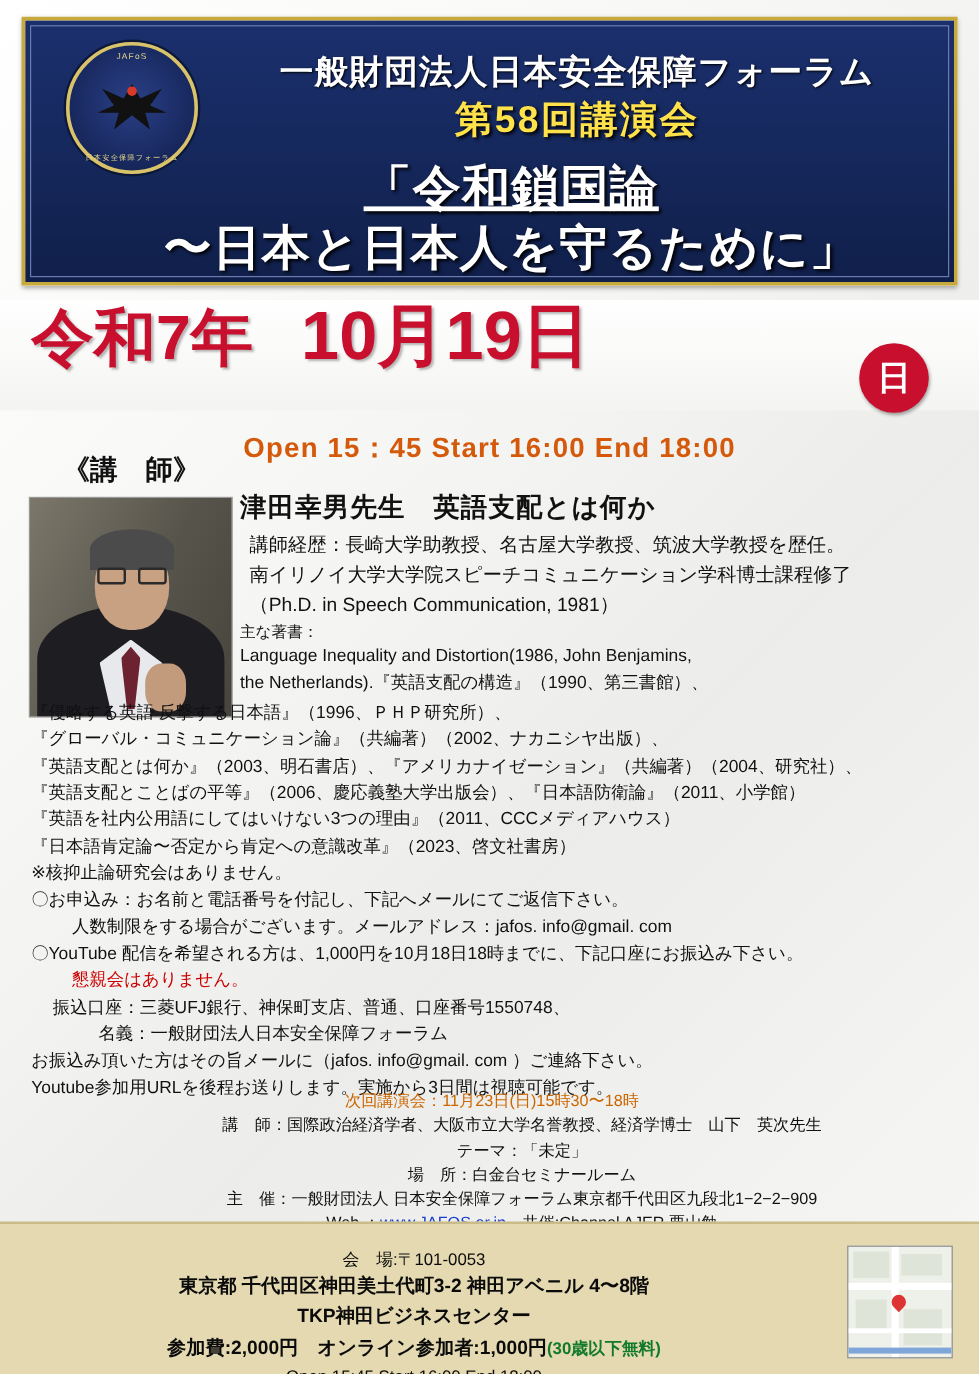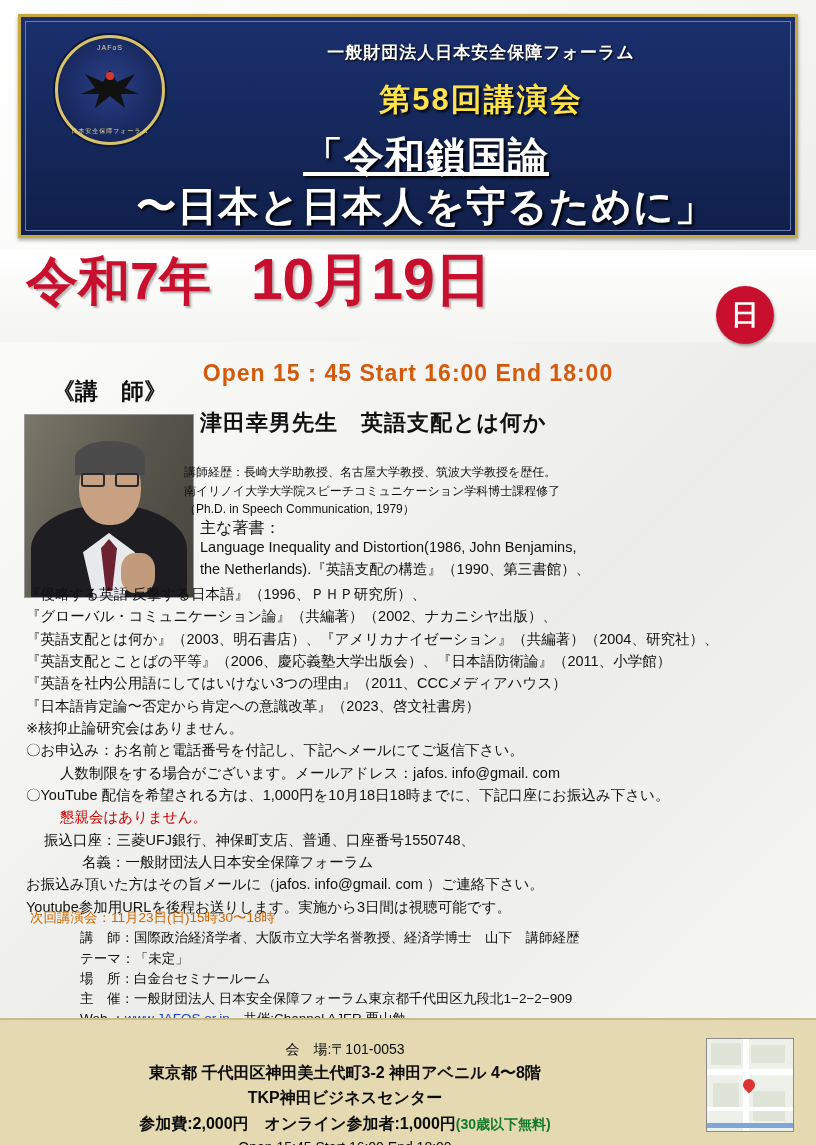--- a/index.html
+++ b/index.html
@@ -40,21 +40,21 @@
   .logo .ring-text-b{
     position:absolute;left:0;right:0;bottom:6px;text-align:center;
     color:#e8d98c;font-size:6px;letter-spacing:1px;
   }
   .logo .bird{
     position:absolute;left:50%;top:50%;transform:translate(-50%,-52%);
     width:70px;height:50px;
   }
   .org-name{
     position:absolute;left:150px;top:24px;width:620px;text-align:center;
-    color:#ffffff;font-size:17px;font-weight:bold;letter-spacing:1px;
+    color:#ffffff;font-size:28px;font-weight:bold;letter-spacing:1px;
     text-shadow:1px 1px 2px #000;
   }
   .lecture-no{
     position:absolute;left:150px;top:62px;width:620px;text-align:center;
     color:#ffe24a;font-size:31px;font-weight:bold;letter-spacing:2px;
     text-shadow:2px 2px 3px #000;
   }
   .title1{
     position:absolute;left:40px;top:112px;width:730px;text-align:center;
     color:#ffffff;font-size:40px;font-weight:bold;letter-spacing:1px;
@@ -108,44 +108,44 @@
   .photo .glass{position:absolute;left:56px;top:58px;width:58px;height:14px;}
   .photo .glass i{position:absolute;top:0;width:24px;height:14px;border:2px solid #2a2a2a;border-radius:3px;box-sizing:border-box;}
   .photo .glass i.l{left:0;}
   .photo .glass i.r{right:0;}
   .photo .hand{position:absolute;left:96px;bottom:4px;width:34px;height:40px;border-radius:40%;background:#c29a7c;}
   .sp-name{
     position:absolute;left:200px;top:408px;
     font-size:22px;font-weight:bold;color:#111;letter-spacing:1px;
   }
   .sp-career{
-    position:absolute;left:184px;top:443px;width:600px;
-    font-size:12px;line-height:1.55;color:#111;margin-top:20px;
+    position:absolute;left:208px;top:443px;width:600px;
+    font-size:16px;line-height:1.55;color:#111;
   }
   .sp-books-head{
-    position:absolute;left:200px;top:518px;font-size:16px;color:#111;
+    position:absolute;left:200px;top:518px;font-size:13px;color:#111;
   }
   .sp-books-1{
     position:absolute;left:200px;top:537px;width:600px;font-size:14.5px;line-height:1.5;color:#111;
   }
   
   .body-lines{
     position:absolute;left:26px;top:583px;width:770px;
     font-size:14.5px;line-height:1.54;color:#111;
   }
   .body-lines .ln{white-space:nowrap;}
   .body-lines .ind1{padding-left:18px;}
   .body-lines .ind2{padding-left:34px;}
   .body-lines .ind3{padding-left:56px;}
   .red{color:#cc0000;}
   .link{color:#1a3fd0;text-decoration:underline;}
   
   .next{
     position:absolute;left:30px;top:908px;width:760px;
-    font-size:13.5px;line-height:1.5;color:#111;
+    font-size:13.5px;line-height:1.5;color:#111;text-align:center;
   }
   .next .hd{color:#cc6600;}
   .next .ind{padding-left:50px;}
   
   .footer{
     position:absolute;left:0;top:1018px;width:816px;height:127px;
     background:#e4d9b0;
     border-top:2px solid #c9bb8a;
   }
   .footer-text{
@@ -208,21 +208,21 @@
         <i class="l"></i>
         <i class="r"></i>
       </div>
     <div class="hand"></div>
   </div>
 
   <div class="sp-name">津田幸男先生　英語支配とは何か</div>
   <div class="sp-career">
     <div>講師経歴：長崎大学助教授、名古屋大学教授、筑波大学教授を歴任。</div>
     <div>南イリノイ大学大学院スピーチコミュニケーション学科博士課程修了</div>
-    <div>（Ph.D. in Speech Communication, 1979）</div>
+    <div>（Ph.D. in Speech Communication, 1981）</div>
   </div>
   <div class="sp-books-head">主な著書：</div>
   <div class="sp-books-1">
     <div>Language Inequality and Distortion(1986, John Benjamins,</div>
     <div>the Netherlands).『英語支配の構造』（1990、第三書館）、</div>
   </div>
 
   <div class="body-lines">
     <div class="ln">『侵略する英語 反撃する日本語』（1996、ＰＨＰ研究所）、</div>
     <div class="ln">『グローバル・コミュニケーション論』（共編著）（2002、ナカニシヤ出版）、</div>
@@ -237,21 +237,21 @@
     <div class="ln">〇YouTube 配信を希望される方は、1,000円を10月18日18時までに、下記口座にお振込み下さい。</div>
     <div class="ln ind2 red">懇親会はありません。</div>
     <div class="ln ind1">振込口座：三菱UFJ銀行、神保町支店、普通、口座番号1550748、</div>
     <div class="ln ind3">名義：一般財団法人日本安全保障フォーラム</div>
     <div class="ln">お振込み頂いた方はその旨メールに（jafos. info@gmail. com ）ご連絡下さい。</div>
     <div class="ln">Youtube参加用URLを後程お送りします。実施から3日間は視聴可能です。</div>
   </div>
 
   <div class="next">
     <div class="hd">次回講演会：11月23日(日)15時30〜18時</div>
-    <div class="ind">講　師：国際政治経済学者、大阪市立大学名誉教授、経済学博士　山下　講師経歴</div>
+    <div class="ind">講　師：国際政治経済学者、大阪市立大学名誉教授、経済学博士　山下　英次先生</div>
     <div class="ind">テーマ：「未定」</div>
     <div class="ind">場　所：白金台セミナールーム</div>
     <div class="ind">主　催：一般財団法人 日本安全保障フォーラム東京都千代田区九段北1−2−2−909</div>
     <div class="ind"><span>Web ：</span><span class="link">www.JAFOS.or.jp</span><span>　共催:Channel AJER 栗山勉</span></div>
   </div>
 
   <div class="footer">
     <div class="footer-text">
       <div>会　場:〒101-0053</div>
       <div class="big">東京都 千代田区神田美土代町3-2 神田アベニル 4〜8階</div>

